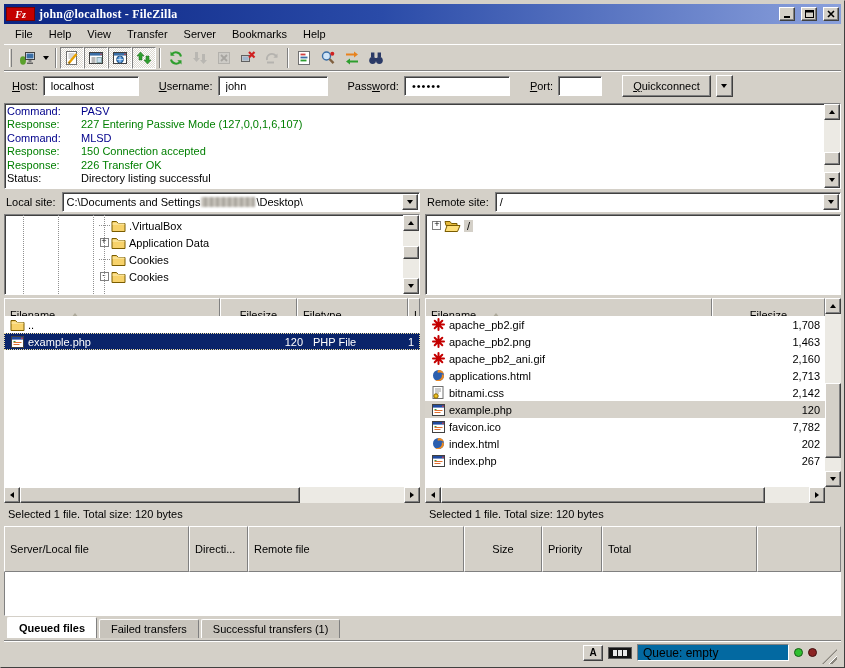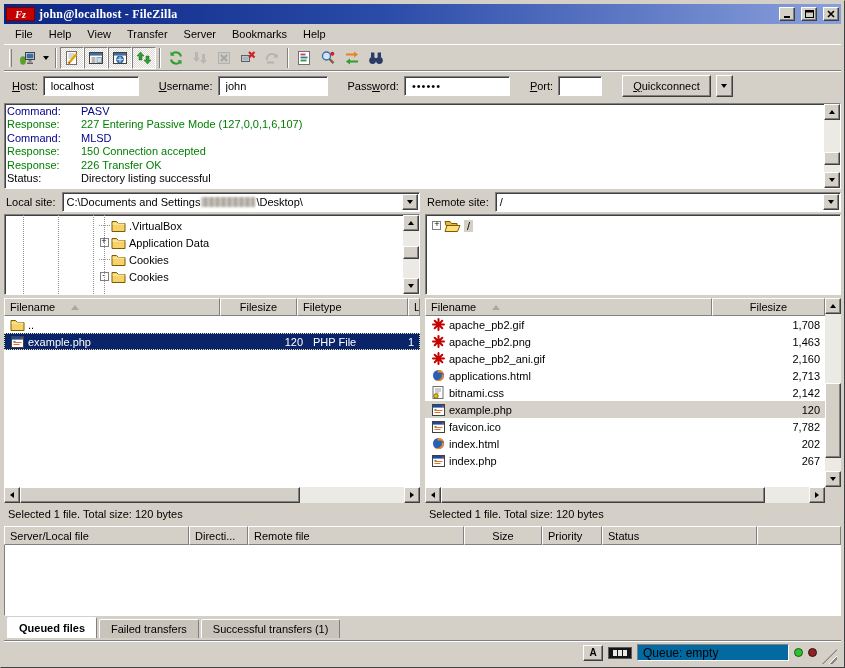--- a/index.html
+++ b/index.html
@@ -97,21 +97,21 @@
   .hstub { width:11px; border-top:1px dotted #909090; }
   .tlabel { margin-left:3px; }
   .tlabel.selected { background:#D4D0C8; padding:0 3px; }
   .indent-local { padding-left:92px; }
   .indent-remote { padding-left:4px; }
 
   .gap3 { flex:0 0 3px; }
 
   .listblock { flex:1; display:flex; flex-direction:column; overflow:hidden; }
   .listhdr { height:18px; flex:0 0 18px; display:flex; background:#D4D0C8; }
-  .hcell { display:flex; align-items:center; padding:0 5px; overflow:hidden; white-space:nowrap;
+  .hcell { display:flex; align-items:center; padding:16px 5px; overflow:hidden; white-space:nowrap;
     background:#D4D0C8; border:1px solid; border-color:#FFFFFF #808080 #808080 #FFFFFF; }
   .hcell.right { justify-content:center; }
   .sortarrow { margin-left:16px; width:0; height:0; border-left:4px solid transparent; border-right:4px solid transparent; border-bottom:5px solid #ACA899; }
   .listbody { flex:1; background:#fff; overflow:hidden; }
   .lrow { height:17px; display:flex; align-items:center; white-space:nowrap; }
   .lrow .c { padding:0 5px; overflow:hidden; display:flex; align-items:center; }
   .lrow .c.right { justify-content:flex-end; }
   .lrow.sel { background:#0A246A; color:#fff; outline:1px dotted #F0E0A0; outline-offset:-1px; }
   .lrow.sel-inactive { background:#D6D2CA; }
   .fic { width:17px; flex:0 0 17px; display:flex; justify-content:center; margin-right:2px; }
@@ -717,21 +717,21 @@
     <div class="hcell" style="width:216px">
         <span>Remote file</span>
       </div>
     <div class="hcell right" style="width:78px">
         <span>Size</span>
       </div>
     <div class="hcell" style="width:60px">
         <span>Priority</span>
       </div>
     <div class="hcell" style="width:155px">
-        <span>Status</span>
+        <span>Total</span>
       </div>
     <div class="hcell" style="flex:1"></div>
   </div>
   <div class="qbody"></div>
 
   <div class="tabsrow">
     <div class="tab active">
         <span>Queued files</span>
       </div>
     <div class="tab">

